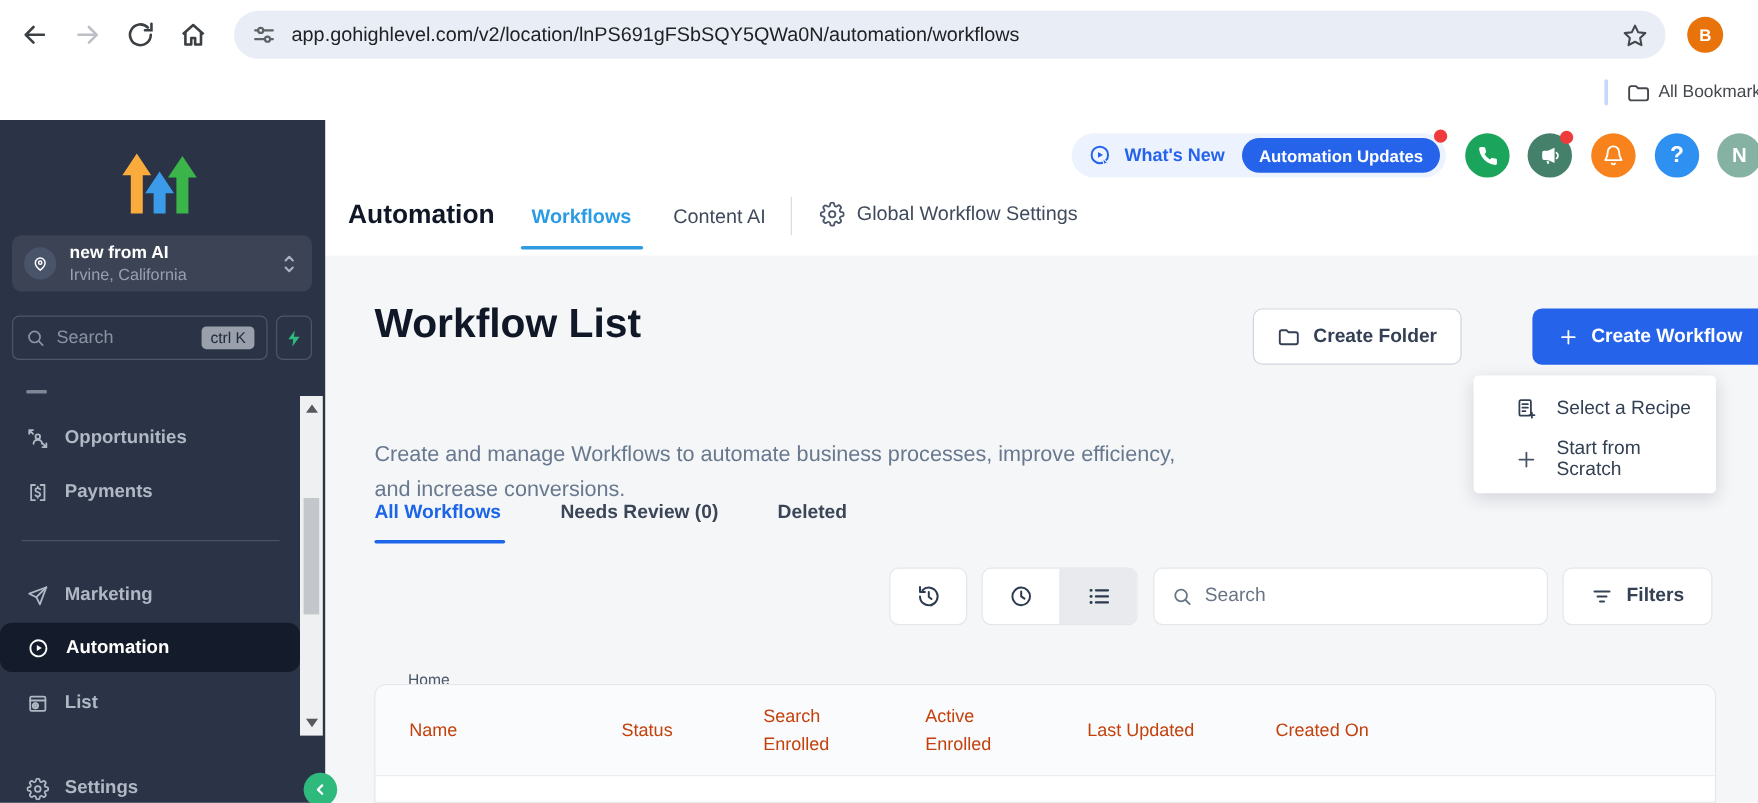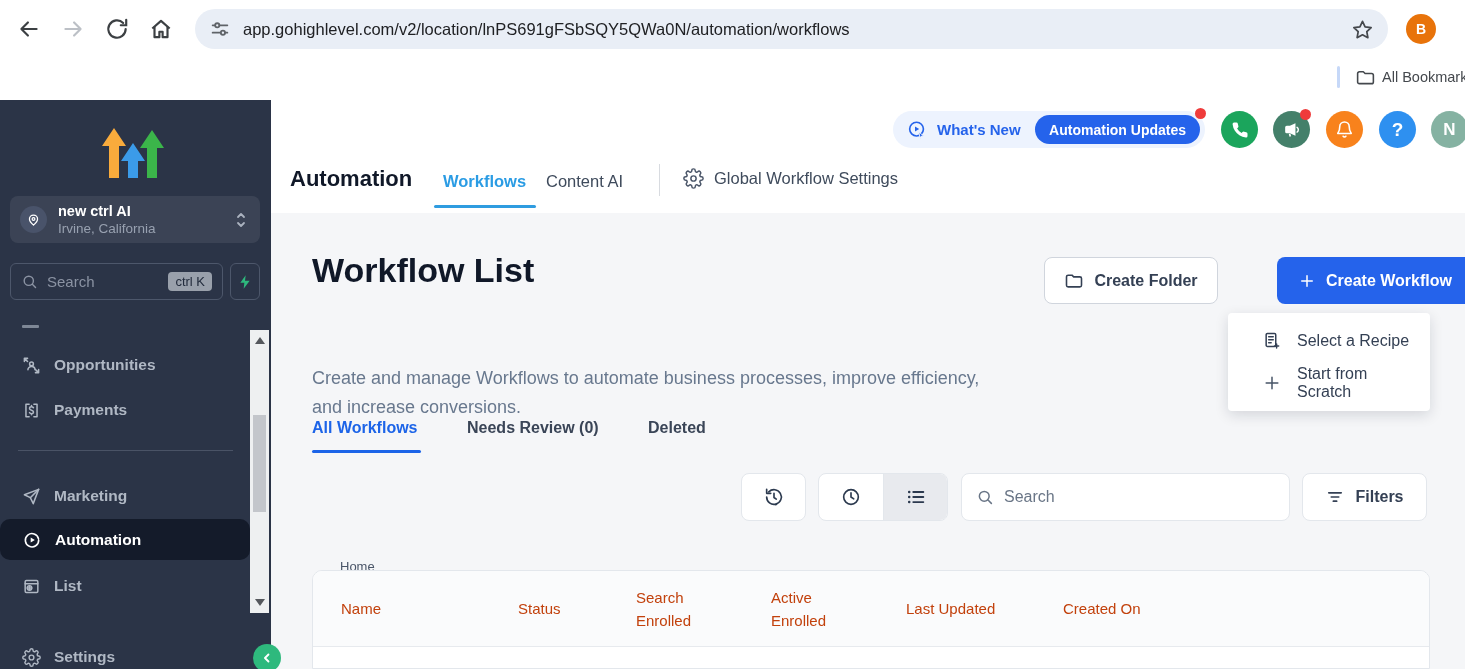--- a/index.html
+++ b/index.html
@@ -166,21 +166,21 @@
   </div>
 
   <div id="loc-card">
     <div id="loc-pin">
       <svg width="15" height="15" viewBox="0 0 24 24" fill="none" stroke="#fff" stroke-width="2">
           <path d="M12 21s-6.5-5.3-6.5-9.7A6.5 6.5 0 0 1 18.5 11.3C18.5 15.7 12 21 12 21z"></path>
           <circle cx="12" cy="11" r="2.2"></circle>
         </svg>
     </div>
     <div id="loc-texts">
-      <div id="loc-name">new ctrl AI</div>
+      <div id="loc-name">new from AI</div>
       <div id="loc-city">Irvine, California</div>
     </div>
     <span>
       <svg width="18" height="22" viewBox="0 0 24 28" fill="none" stroke="#aab2bf" stroke-width="2.4" stroke-linecap="round" stroke-linejoin="round">
           <path d="M8 10l4-4 4 4"></path>
           <path d="M8 18l4 4 4-4"></path>
         </svg>
     </span>
   </div>
 
@@ -313,21 +313,21 @@
         <path d="M18 8.5a6 6 0 0 0-12 0c0 6.5-2.5 7-2.5 8.5h17C20.5 15.5 18 15 18 8.5z"></path>
         <path d="M10.3 20.5a2 2 0 0 0 3.4 0"></path>
       </svg>
   </div>
   <div class="hdr-circle" style="left:1108px; background:#2e90f0; color:#fff; font-size:19px; font-weight:700">?</div>
   <div class="hdr-circle" style="left:1160px; background:#85b2a2; color:#fff; font-size:17px; font-weight:600">N</div>
 
   <div id="page-heading">Automation</div>
   <div class="top-tab" style="left:172px; color:#2b9ce4; font-weight:700">Workflows</div>
   <div id="tab-underline"></div>
-  <div class="top-tab" style="left:275px; color:#3f4b5c">Content AI</div>
+  <div class="top-tab" style="left:290px; color:#3f4b5c">Content AI</div>
   <div id="hdr-vdivider"></div>
   <div id="global-settings">
     <span>
       <svg width="21" height="21" viewBox="0 0 24 24" fill="none" stroke="#4a5568" stroke-width="1.7" stroke-linecap="round" stroke-linejoin="round">
           <circle cx="12" cy="12" r="3"></circle>
           <path d="M19.4 15a1.65 1.65 0 0 0 .33 1.82l.06.06a2 2 0 0 1-2.83 2.83l-.06-.06a1.65 1.65 0 0 0-1.82-.33 1.65 1.65 0 0 0-1 1.51V21a2 2 0 0 1-4 0v-.09A1.65 1.65 0 0 0 9 19.4a1.65 1.65 0 0 0-1.82.33l-.06.06a2 2 0 0 1-2.83-2.83l.06-.06a1.65 1.65 0 0 0 .33-1.82 1.65 1.65 0 0 0-1.51-1H3a2 2 0 0 1 0-4h.09A1.65 1.65 0 0 0 4.6 9a1.65 1.65 0 0 0-.33-1.82l-.06-.06a2 2 0 0 1 2.83-2.83l.06.06a1.65 1.65 0 0 0 1.82.33H9a1.65 1.65 0 0 0 1-1.51V3a2 2 0 0 1 4 0v.09a1.65 1.65 0 0 0 1 1.51 1.65 1.65 0 0 0 1.82-.33l.06-.06a2 2 0 0 1 2.83 2.83l-.06.06a1.65 1.65 0 0 0-.33 1.82V9a1.65 1.65 0 0 0 1.51 1H21a2 2 0 0 1 0 4h-.09a1.65 1.65 0 0 0-1.51 1z"></path>
         </svg>
     </span>
     <span>Global Workflow Settings</span>
   </div>

